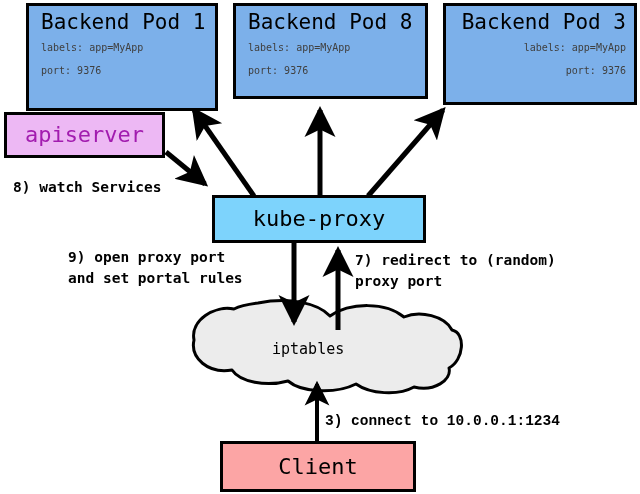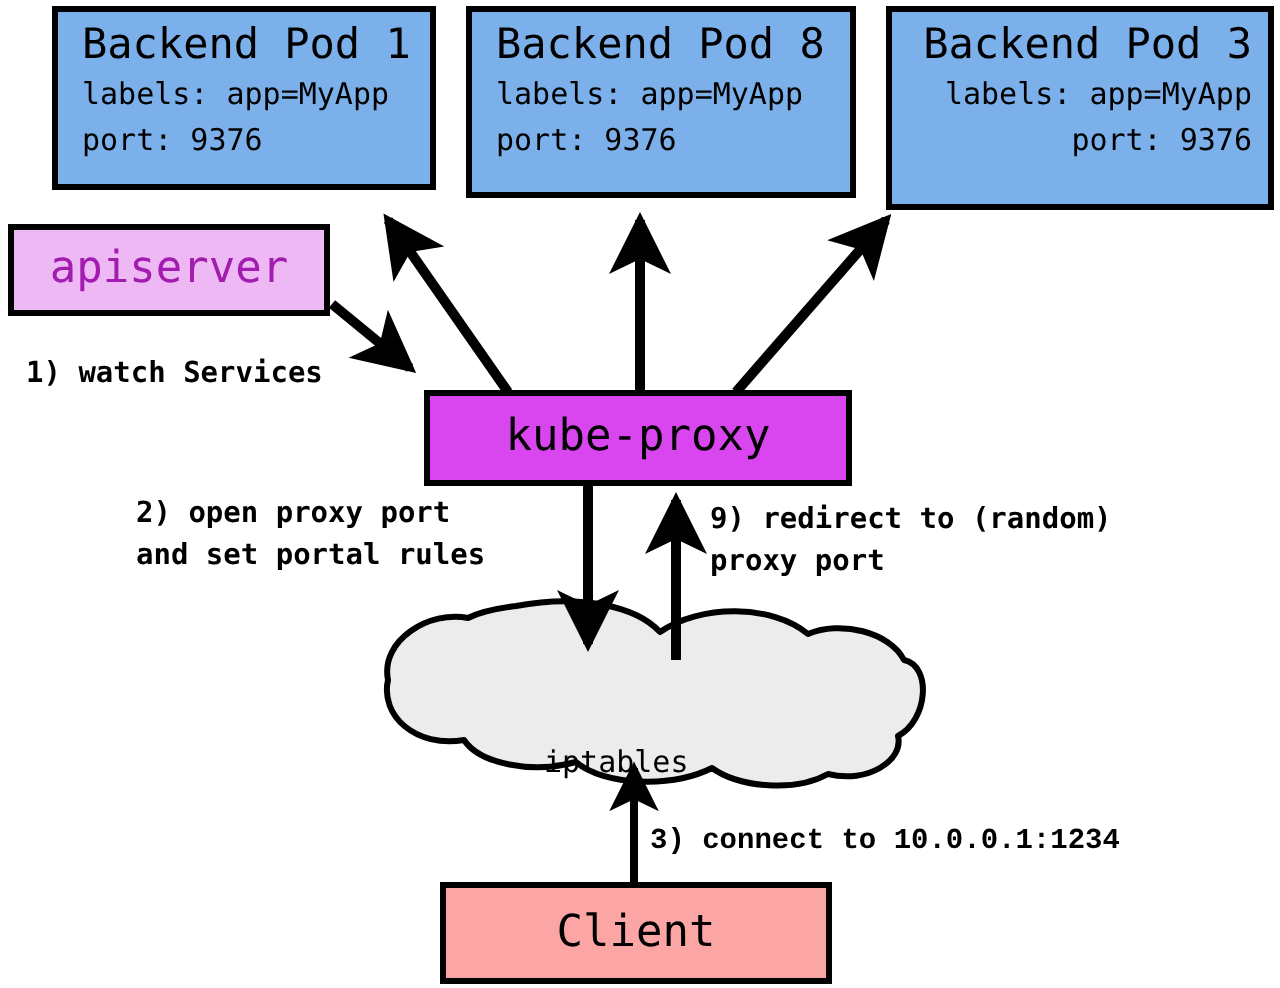--- a/index.html
+++ b/index.html
@@ -30,39 +30,39 @@
   }
   .pod-title {
     font-size: 21px;
     line-height: 28px;
     color: #000;
     white-space: nowrap;
     text-align: left;
     padding-left: 4px;
   }
   .pod-line {
-    font-size: 15px;
+    font-size: 10px;
     line-height: 23px;
-    color: #000000;
+    color: #404040;
     white-space: nowrap;
     padding-left: 4px;
   }
   .apiserver-box {
     background: #edb8f4;
     align-items: center;
     justify-content: center;
   }
   .apiserver-label {
     font-size: 22px;
     line-height: 26px;
     color: #a21caf;
     white-space: nowrap;
   }
   .kubeproxy-box {
-    background: #d946ef;
+    background: #7dd3fc;
     align-items: center;
     justify-content: center;
   }
   .kubeproxy-label {
     font-size: 22px;
     line-height: 26px;
     color: #000;
     white-space: nowrap;
   }
   .client-box {
@@ -143,21 +143,21 @@
 
     <path d="M 368,196 L 443,110" stroke="#000000" stroke-width="5" fill="none" marker-end="url(#ah)"></path>
 
     <path d="M 294,243 L 294,322" stroke="#000000" stroke-width="5" fill="none" marker-end="url(#ah)"></path>
 
     <path d="M 338,330 L 338,250" stroke="#000000" stroke-width="5" fill="none" marker-end="url(#ah)"></path>
 
     <path d="M 317,441 L 317,384" stroke="#000000" stroke-width="4" fill="none" marker-end="url(#ah)"></path>
   </svg>
 
-  <div class="node pod-box" style="left:26px; top:3px; width:192px; height:92px;">
+  <div class="node pod-box" style="left:26px; top:3px; width:192px; height:108px;">
     <div class="pod-title">Backend Pod 1</div>
     <div class="pod-line">labels: app=MyApp</div>
     <div class="pod-line">port: 9376</div>
   </div>
 
   <div class="node pod-box" style="left:233px; top:3px; width:195px; height:96px;">
     <div class="pod-title">Backend Pod 8</div>
     <div class="pod-line">labels: app=MyApp</div>
     <div class="pod-line">port: 9376</div>
   </div>
@@ -169,30 +169,30 @@
   </div>
 
   <div class="node apiserver-box" style="left:4px; top:112px; width:161px; height:46px;">
     <div class="apiserver-label">apiserver</div>
   </div>
 
   <div class="node kubeproxy-box" style="left:212px; top:195px; width:214px; height:48px;">
     <div class="kubeproxy-label">kube-proxy</div>
   </div>
 
-  <div class="cloud-label" style="left:272px; top:340px;margin-top:32px;">iptables</div>
+  <div class="cloud-label" style="left:272px; top:340px;">iptables</div>
 
   <div class="node client-box" style="left:220px; top:441px; width:196px; height:51px;">
     <div class="client-label">Client</div>
   </div>
 
-  <div class="edge-label" style="left:13px; top:177px;">1) watch Services</div>
+  <div class="edge-label" style="left:13px; top:177px;">8) watch Services</div>
 
-  <div class="edge-label" style="left:68px; top:247px;">2) open proxy port</div>
+  <div class="edge-label" style="left:68px; top:247px;">9) open proxy port</div>
   <div class="edge-label" style="left:68px; top:268px;">and set portal rules</div>
 
   <div class="edge-label" style="left:325px; top:411px;font-family:Liberation Mono, monospace;">3) connect to 10.0.0.1:1234</div>
 
-  <div class="edge-label" style="left:355px; top:250px;">9) redirect to (random)</div>
+  <div class="edge-label" style="left:355px; top:250px;">7) redirect to (random)</div>
   <div class="edge-label" style="left:355px; top:271px;">proxy port</div>
 
 
 </div>
 
 </body></html>

